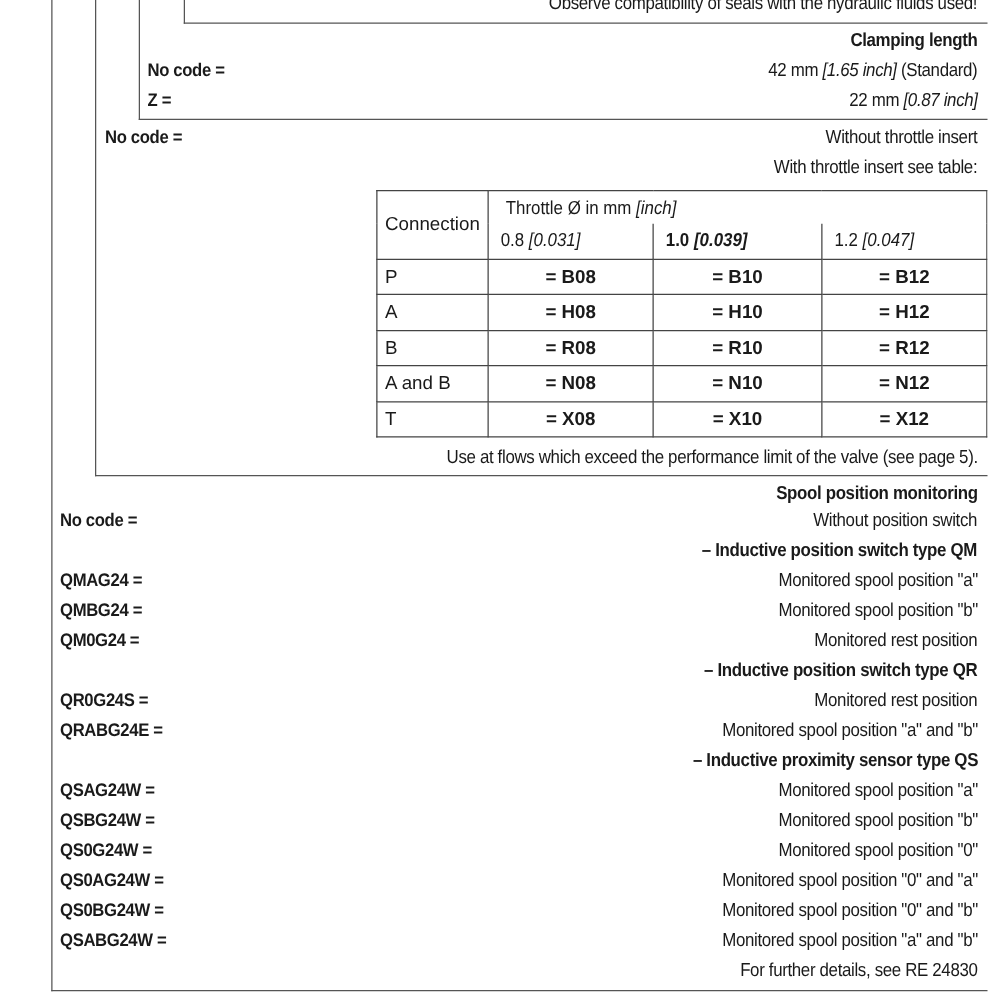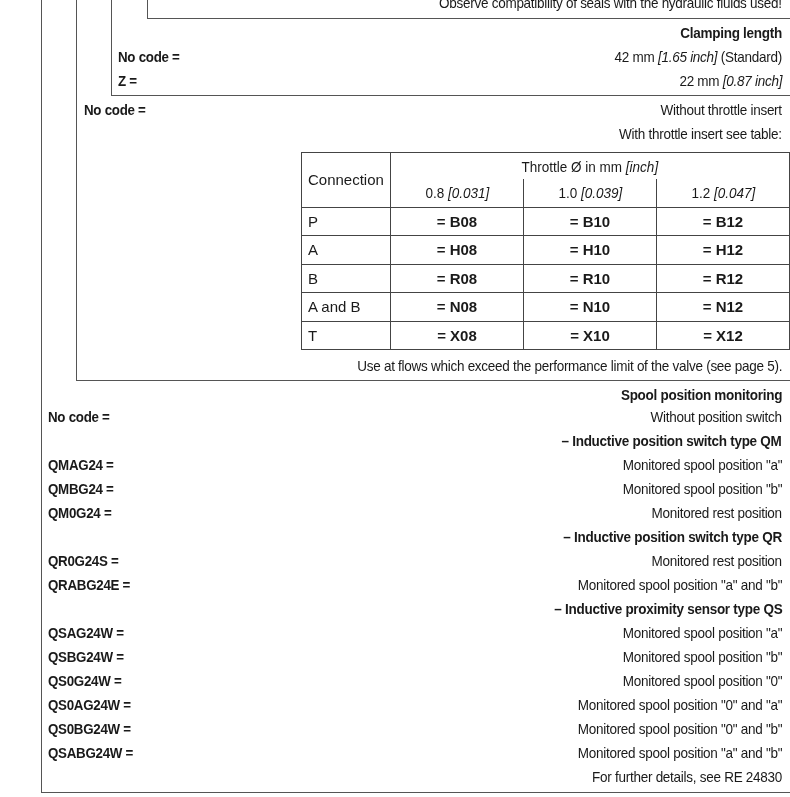--- a/index.html
+++ b/index.html
@@ -5,21 +5,21 @@
   html, body { margin:0; padding:0; background:#fff; }
   body { width:790px; height:797px; position:relative; overflow:hidden;
          font-family:"Liberation Sans", sans-serif; color:#1a1a1a; font-size:15px; }
   .box { position:absolute; border-left:1.5px solid #555; border-bottom:1.5px solid #555; }
   .lbl { position:absolute; font-weight:bold; font-size:14.5px; letter-spacing:-0.3px; white-space:nowrap; transform:scaleX(0.92); transform-origin:left; }
   .rt { position:absolute; right:8px; white-space:nowrap; text-align:right; font-size:15px; letter-spacing:-0.3px; transform:scaleX(0.9); transform-origin:right; }
   .b { font-weight:bold; }
   i { font-style:italic; }
   table.thr { position:absolute; left:301px; top:152px; width:489px; border-collapse:collapse; font-size:15px; }
   table.thr td { border:1px solid #444; height:27.5px; padding:0 6px; white-space:nowrap; }
-  table.thr td.c { text-align:center; }
+  table.thr td.c { text-align:left; }
   table.thr td.code { text-align:center; font-weight:bold; }
   .hdr-top { border-bottom:none !important; }
   .hdr-sub { border-top:none !important; }
   .sq { display:inline-block; transform:scaleX(0.9); }
 </style>
 </head>
 <body>
 
 <div class="box" style="left:41px; top:-2px; width:760px; height:794px;"></div>
 <div class="box" style="left:76px; top:-2px; width:725px; height:382px;"></div>
@@ -48,21 +48,21 @@
 <table class="thr">
   <tbody>
       <tr>
     <td rowspan="2" style="width:76px;">Connection</td>
     <td colspan="3" class="c hdr-top" style="height:26px;">
       <span class="sq"><span>Throttle Ø in mm</span> <i>[inch]</i></span>
     </td>
   </tr>
   <tr>
     <td class="c hdr-sub" style="height:26px; border-top:none;"><span class="sq"><span>0.8</span> <i>[0.031]</i></span></td>
-    <td class="c hdr-sub" style="border-top:none;"><span class="sq"><span>1.0</span> <i>[0.039]</i></span></td>
+    <td class="c hdr-sub" style="border-top:none;font-weight:bold;"><span class="sq"><span>1.0</span> <i>[0.039]</i></span></td>
     <td class="c hdr-sub" style="border-top:none;text-decoration:underline;"><span class="sq"><span>1.2</span> <i>[0.047]</i></span></td>
   </tr>
   <tr>
     <td>P</td>
     <td class="code">= B08</td>
     <td class="code">= B10</td>
     <td class="code">= B12</td>
   </tr>
   <tr>
     <td>A</td>

